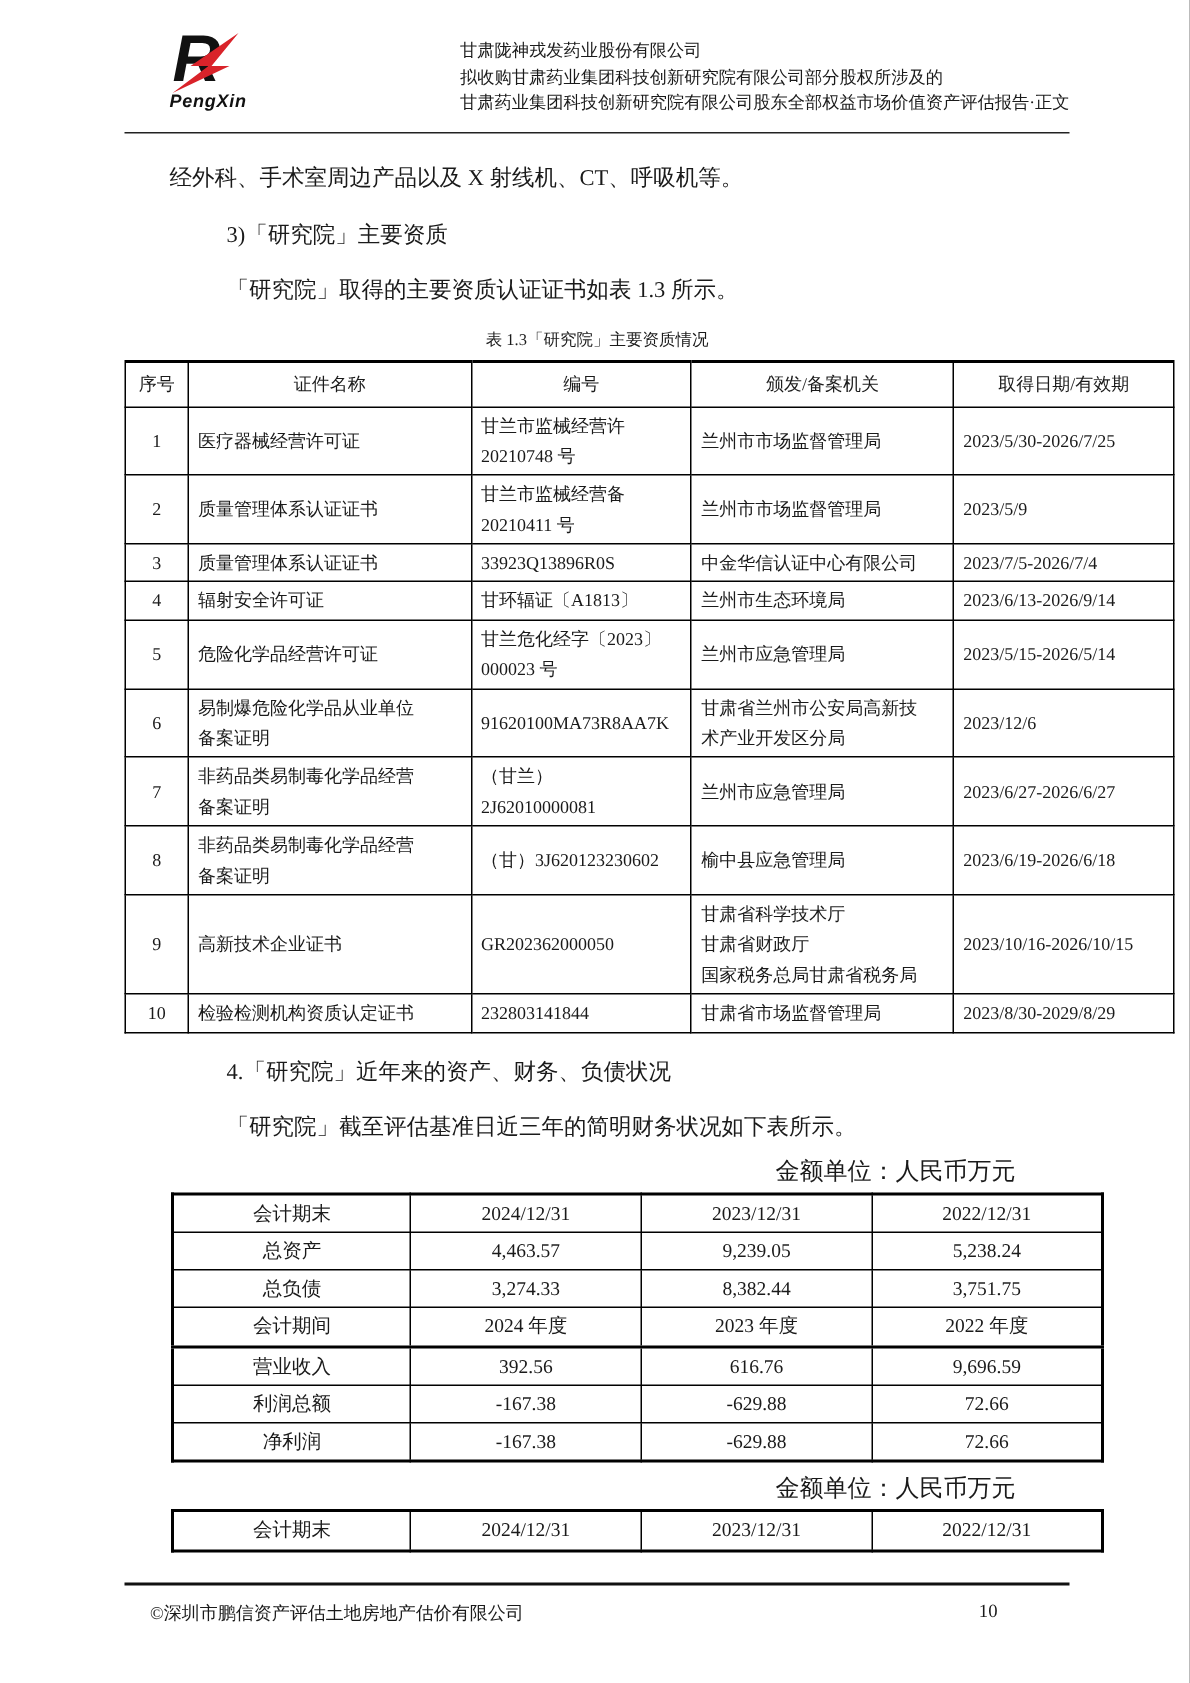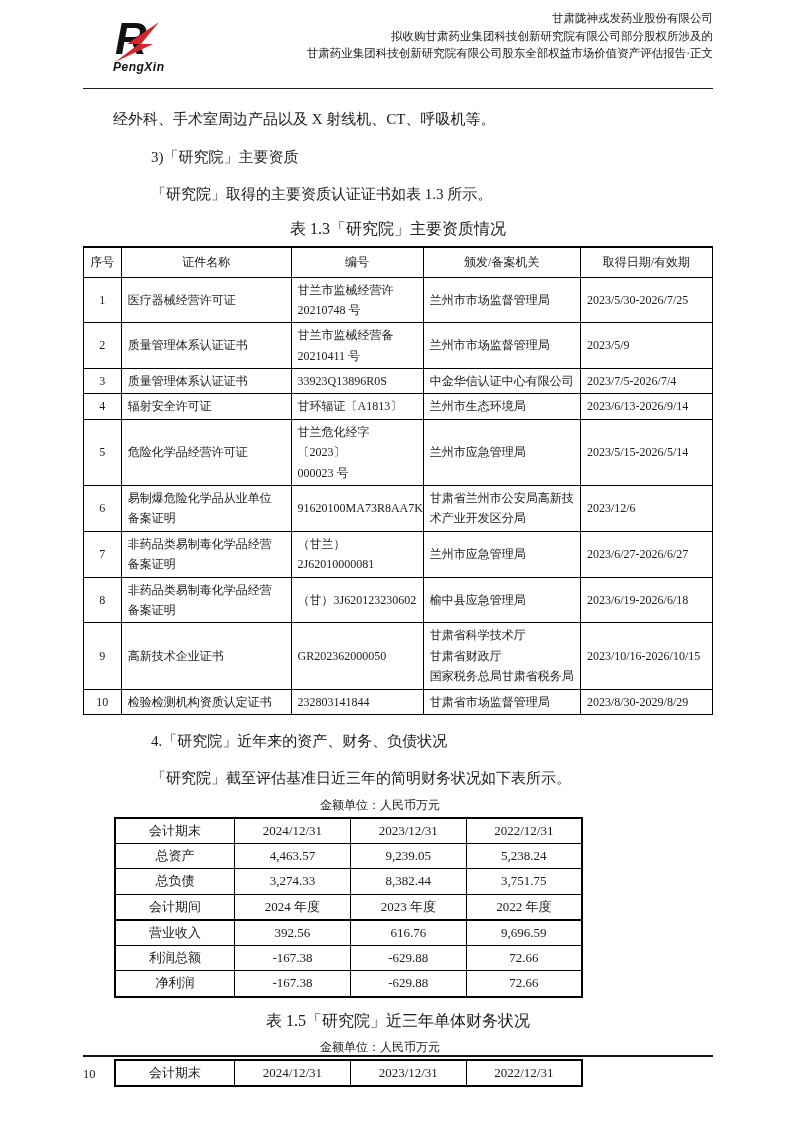--- a/index.html
+++ b/index.html
@@ -10,37 +10,37 @@
     font-family:"Liberation Serif","DejaVu Serif",serif;
     color:#1a1a1a;
     overflow:hidden;
   }
   .content{position:relative;margin-left:83px;width:630px;}
   
   .hdr{position:relative;padding-top:16px;height:72px;border-bottom:1.6px solid #222;}
   .logo{position:absolute;left:30px;top:18px;width:90px;text-align:left;}
   .logo svg{display:block;}
   .logo-word{font-family:Liberation Sans, sans-serif;font-weight:bold;font-style:italic;font-size:12px;letter-spacing:.5px;color:#111;margin-top:-2px;}
-  .hdr-lines{position:absolute;right:0;top:10px;text-align:right;font-size:11.5px;line-height:17.5px;}
+  .hdr-lines{position:absolute;right:0;top:26px;text-align:left;font-size:11.5px;line-height:17.5px;}
   
   .p{font-size:15px;line-height:1.5;margin:0;}
   .p1{margin:19px 0 0 30px;}
   .h-num{margin:15px 0 0 68px;}
   .p-ind{margin:15px 0 0 68px;}
-  .caption{font-size:16px;text-align:center;margin-top:13px;}
-  .unit{font-size:12px;text-align:center;margin:7px 36px 2px 0;}
+  .caption{font-size:11px;text-align:center;margin-top:13px;}
+  .unit{font-size:16px;text-align:right;margin:7px 36px 2px 0;}
   
   table{border-collapse:collapse;table-layout:fixed;}
   td,th{border:1px solid #000;vertical-align:middle;overflow:hidden;}
-  .t13{width:630px;margin-top:6px;font-size:12px;}
+  .t13{width:700px;margin-top:6px;font-size:12px;}
   .t13 th{font-weight:normal;text-align:center;padding:6px 4px;}
   .t13 td{text-align:left;padding:2px 6px;line-height:1.7;white-space:pre-line;}
   .t13 td:first-child{text-align:center;}
   .t13,.t13 tr:first-child th{border-top-width:2px;}
-  .t14,.t15{width:469px;margin:3px 0 0 31px;font-size:13px;}
+  .t14,.t15{width:622px;margin:3px 0 0 31px;font-size:13px;}
   .t14 td,.t15 td{text-align:center;padding:4px 3px;line-height:1.25;}
   .t14{border:2px solid #000;}
   .t15{border:2px solid #000;}
   .t14 tr:nth-child(5) td{border-top-width:2px;margin-left:32px;}
   
   .footer{position:absolute;top:1055px;left:83px;width:630px;border-top:2px solid #111;}
   .footer-row{display:flex;justify-content:space-between;margin-top:10px;}
   .footer-company{font-size:12px;margin-left:17px;}
   .footer-page{font-size:12.5px;margin-right:48px;}
 </style>
@@ -221,21 +221,20 @@
           </tr>
           <tr>
             <td>净利润</td>
             <td>-167.38</td>
             <td>-629.88</td>
             <td>72.66</td>
           </tr>
         </tbody>
     </table>
 
-    <div class="caption">表 1.5「研究院」近三年单体财务状况</div>
     <div class="unit">金额单位：人民币万元</div>
     <table class="t15">
       <colgroup>
         <col style="width:25.6%">
           <col style="width:24.8%">
           <col style="width:24.8%">
           <col style="width:24.8%">
       </colgroup>
       <tbody>
           <tr>
@@ -243,16 +242,17 @@
             <td>2024/12/31</td>
             <td>2023/12/31</td>
             <td>2022/12/31</td>
           </tr>
         </tbody>
     </table>
   </div>
 
   <div class="footer">
     <div class="footer-row">
+      <span class="footer-company">©深圳市鹏信资产评估土地房地产估价有限公司</span>
       <span class="footer-page">10</span>
     </div>
   </div>
 </div>
 
 </body></html>

